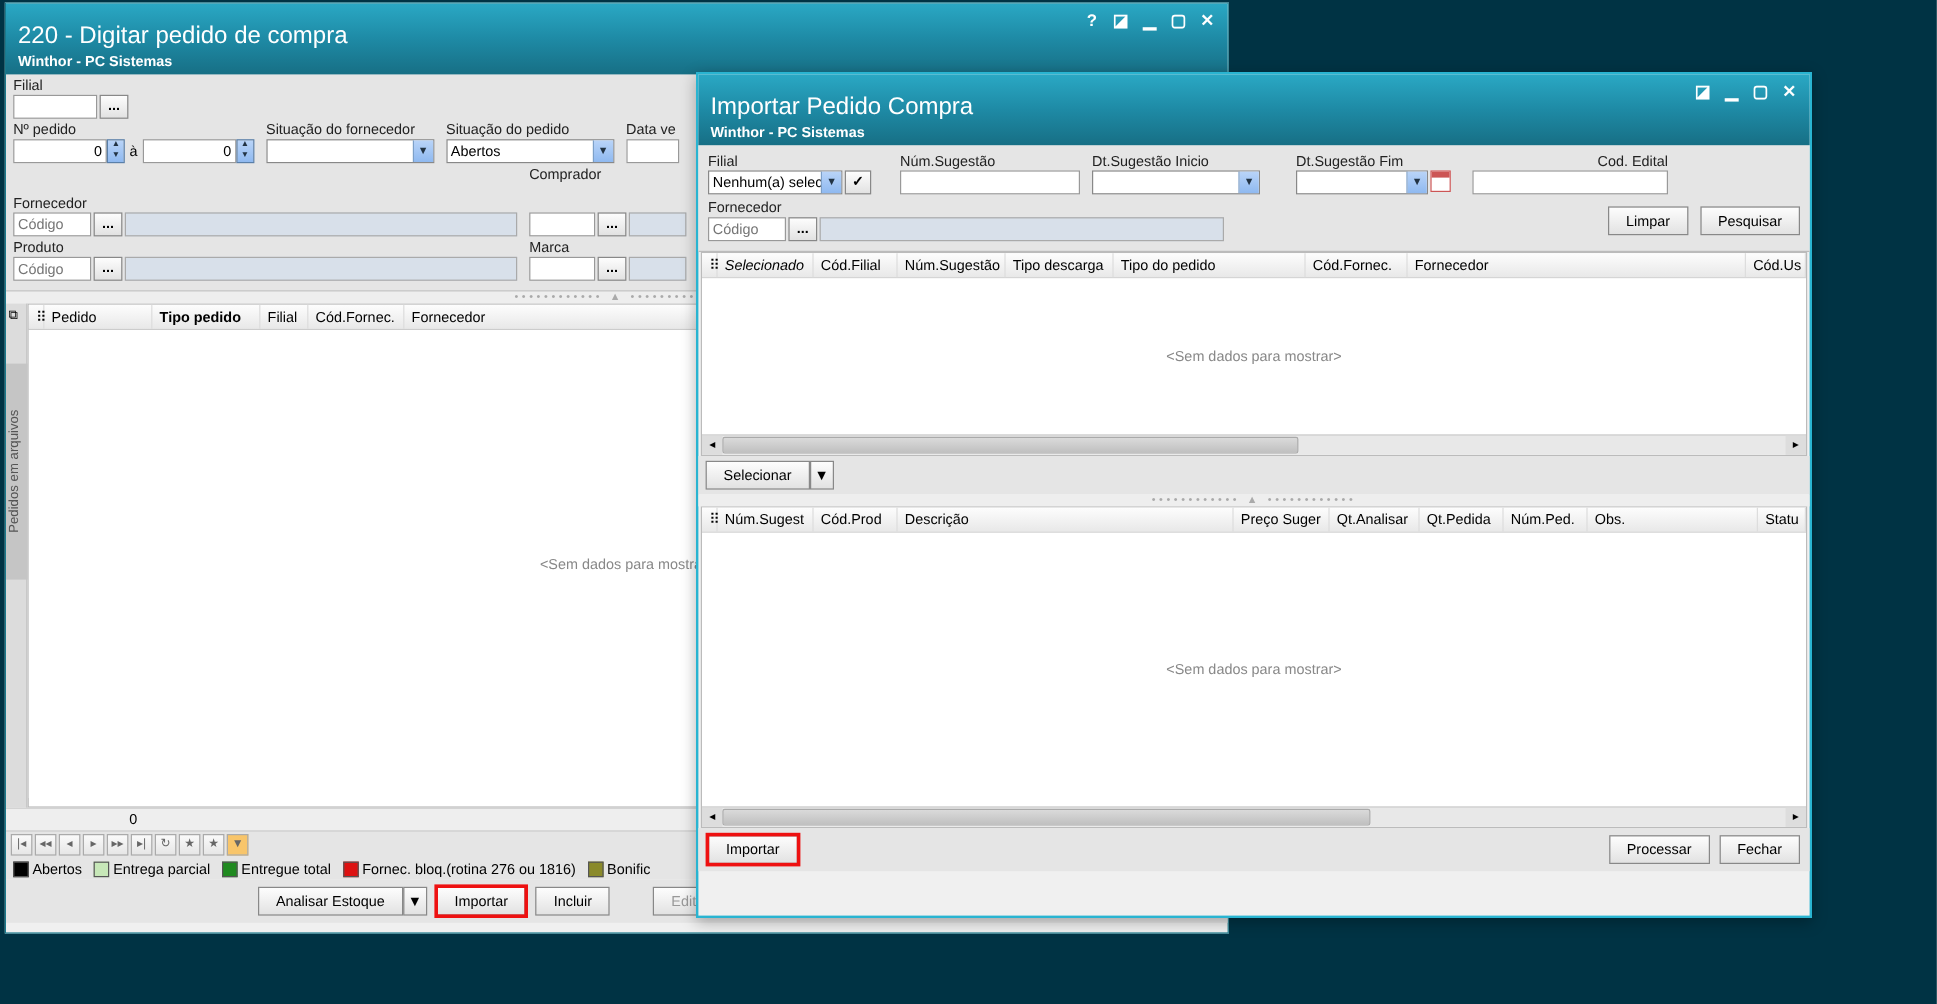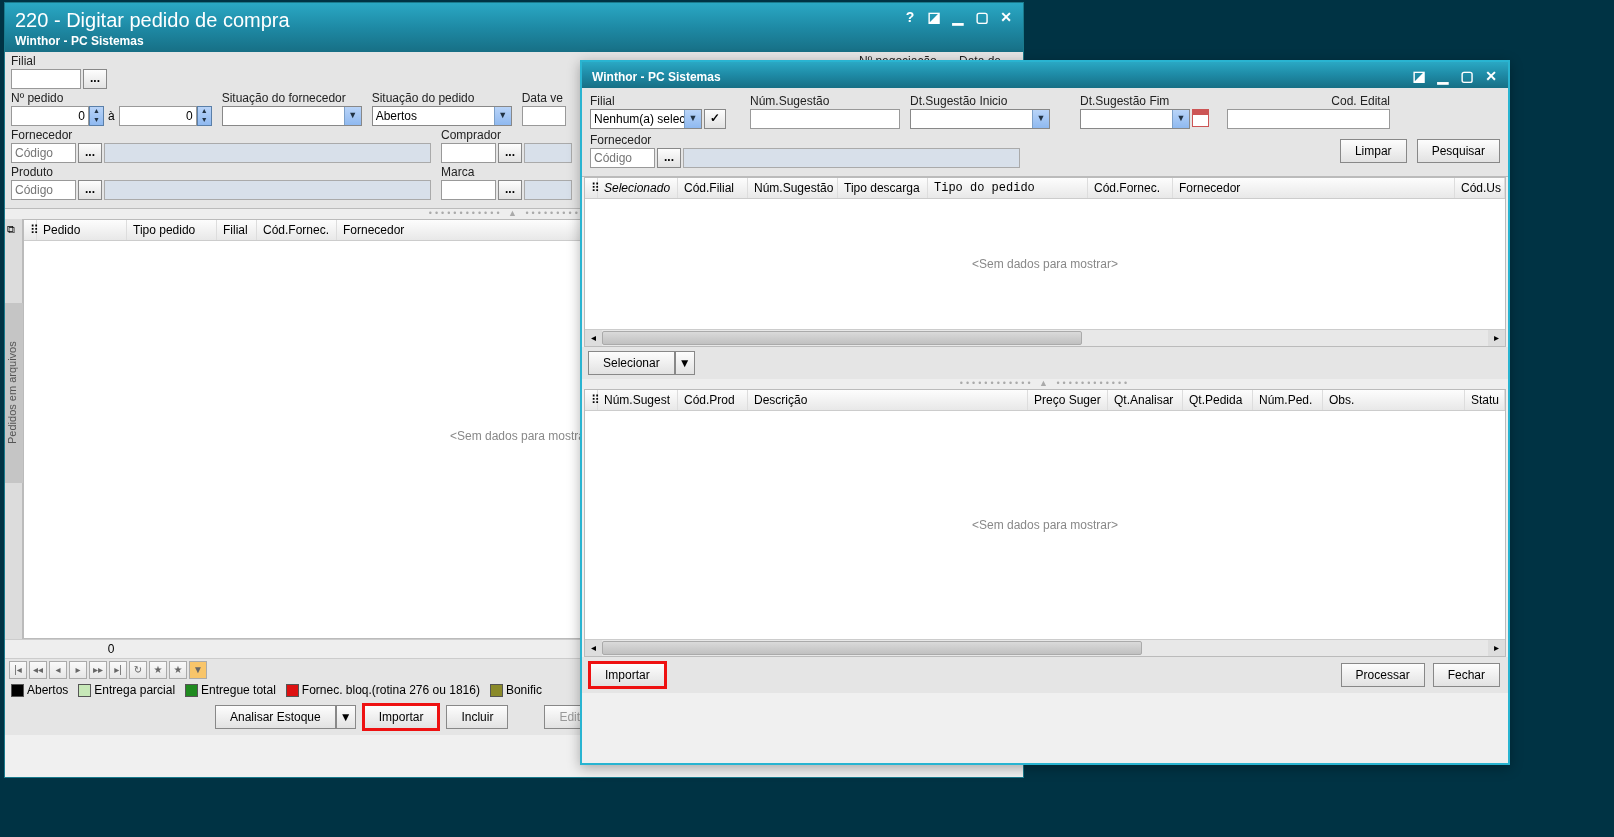--- a/index.html
+++ b/index.html
@@ -13,21 +13,21 @@
     overflow: hidden;
   }
   .window {
     position: absolute;
     background: #f0f0f0;
     border: 1px solid #1a7a8c;
   }
   .titlebar {
     background: linear-gradient(to bottom, #2aa8c4, #1e8aa5 50%, #176f85);
     color: #fff;
-    padding: 6px 10px 4px;
+    padding: 16px 10px 4px;
     position: relative;
   }
   .titlebar .title { font-size: 20px; font-weight: normal; }
   .titlebar .subtitle { font-size: 12px; margin-top: 2px; font-weight: bold;}
   .titlebar .controls {
     position: absolute; top: 6px; right: 8px; display: flex; gap: 6px;
   }
   .titlebar .controls .ctrl {
     width: 18px; height: 16px; color:#fff; font-size: 14px; text-align:center; cursor:pointer; font-weight:bold;
   }
@@ -210,21 +210,21 @@
 
     <div class="row">
       <div class="field" style="width:420px;">
         <label>Fornecedor</label>
         <div style="display:flex;gap:2px;">
           <input type="text" style="width: 65px;" placeholder="Código">
           <div class="btn-ellipsis">...</div>
           <div class="disabled-text" style="flex:1;"></div>
         </div>
       </div>
-      <div class="field" style="width:150px;">
+      <div class="field" style="width:150px;gap:24px;">
         <label>Comprador</label>
         <div style="display:flex;gap:2px;">
           <input type="text" style="width: 55px;">
           <div class="btn-ellipsis">...</div>
           <div class="disabled-text" style="width:48px;"></div>
         </div>
       </div>
     </div>
 
     <div class="row">
@@ -250,21 +250,21 @@
   <div class="grip">••••••••••••  ▲  ••••••••••••</div>
 
   <div style="display:flex; height:420px;">
     <div style="width:18px; background:#dcdcdc; border-right:1px solid #bbb; position:relative;">
       <span style="position:absolute; top:4px; left:2px; font-size:11px;">⧉</span>
     </div>
     <div class="grid" style="flex:1;">
       <div class="grid-head">
         <div class="gh-col" style="width:12px;">⠿</div>
         <div class="gh-col" style="width:90px;">Pedido</div>
-        <div class="gh-col" style="width:90px;">Tipo pedido</div>
+        <div class="gh-col" style="width:90px;font-weight:bold;">Tipo pedido</div>
         <div class="gh-col" style="width:40px;">Filial</div>
         <div class="gh-col" style="width:80px;">Cód.Fornec.</div>
         <div class="gh-col" style="flex:1;">Fornecedor</div>
       </div>
       <div class="grid-body" style="height:390px;">
         <div class="empty-msg">&lt;Sem dados para mostrar&gt;</div>
       </div>
     </div>
   </div>
 
@@ -310,20 +310,21 @@
       </div>
     <div style="width:20px;"></div>
     <div class="button disabled">
         <span>Edit</span>
       </div>
   </div>
 </div>
 
 <div class="window" style="left:580px; top:60px; width:930px; height:705px; border:2px solid #29b4d1; box-shadow:0 3px 12px rgba(0,0,0,.3);">
   <div class="titlebar">
+    <div class="title">Importar Pedido Compra</div>
     <div class="subtitle">Winthor - PC Sistemas</div>
     <div class="controls">
       <span class="ctrl">◪</span>
       <span class="ctrl">▁</span>
       <span class="ctrl">▢</span>
       <span class="ctrl">✕</span>
     </div>
   </div>
 
   <div class="form-area" style="padding:6px 8px;">
@@ -384,21 +385,21 @@
     </div>
   </div>
 
   <div class="grid" style="margin:0 2px;">
     <div class="grid-head">
       <div class="gh-col" style="width:12px;">⠿</div>
       <div class="gh-col" style="width:80px;font-style:italic;">Selecionado</div>
       <div class="gh-col" style="width:70px;">Cód.Filial</div>
       <div class="gh-col" style="width:90px;">Núm.Sugestão</div>
       <div class="gh-col" style="width:90px;">Tipo descarga</div>
-      <div class="gh-col" style="width:160px;font-family:Liberation Mono, monospace;">Tipo do pedido</div>
+      <div class="gh-col" style="width:160px;">Tipo do pedido</div>
       <div class="gh-col" style="width:85px;">Cód.Fornec.</div>
       <div class="gh-col" style="flex:1;">Fornecedor</div>
       <div class="gh-col" style="width:50px;">Cód.Us</div>
     </div>
     <div class="grid-body" style="height:130px;">
       <div class="empty-msg">&lt;Sem dados para mostrar&gt;</div>
     </div>
     <div class="hscroll">
       <div class="larrow">◂</div>
       <div class="thumb" style="left:17px; width:480px;"></div>

